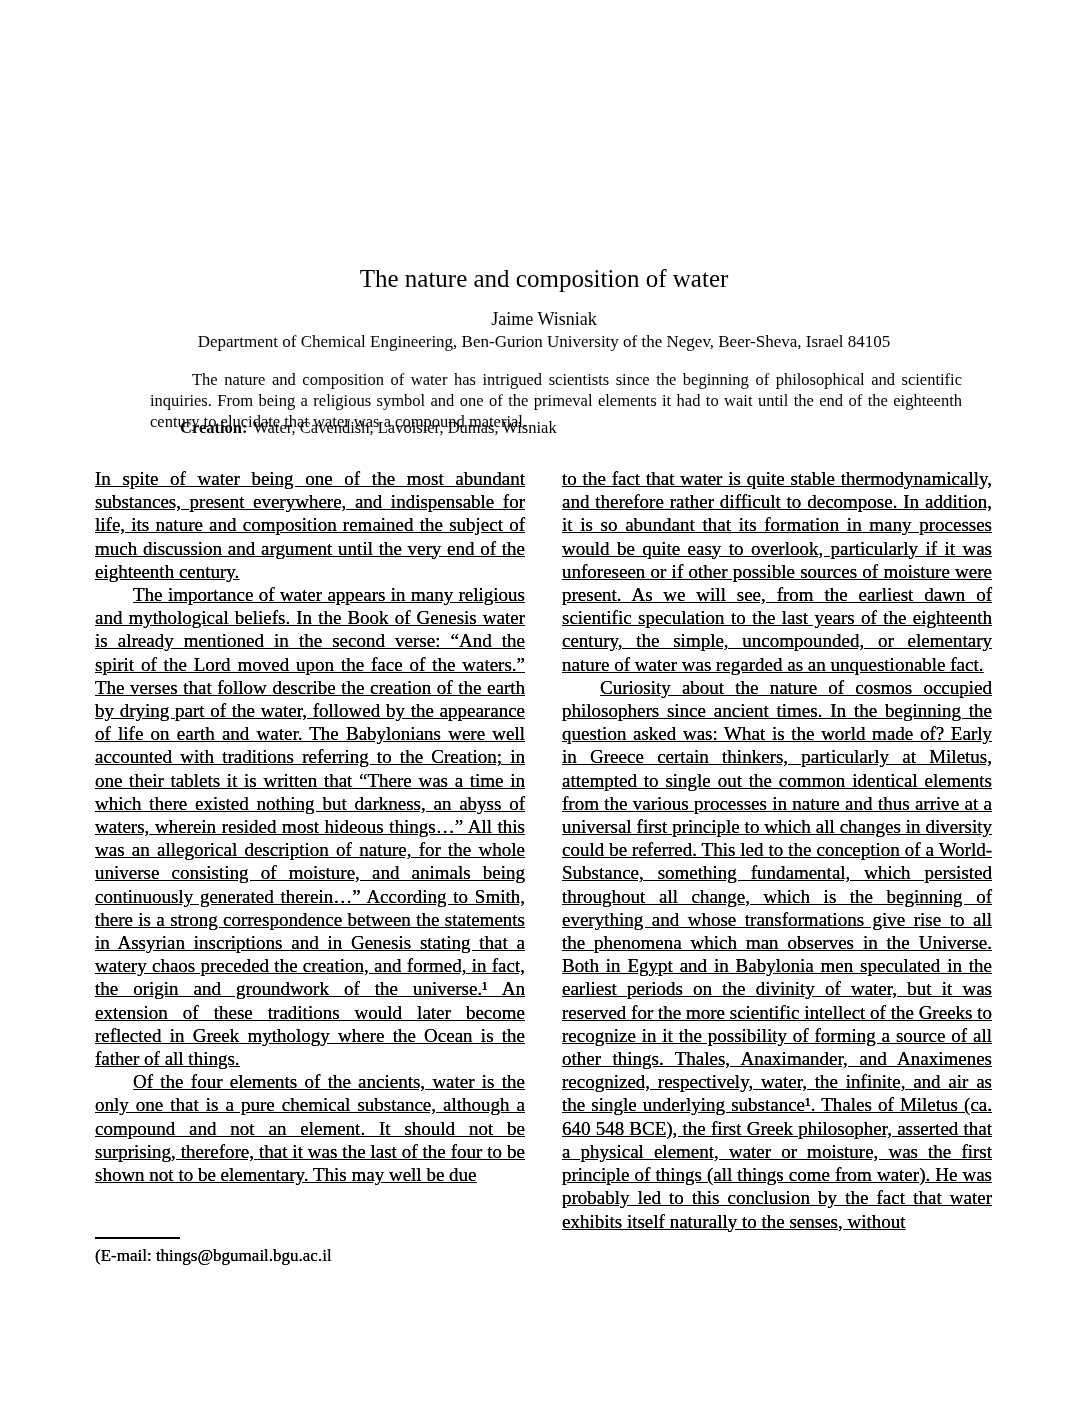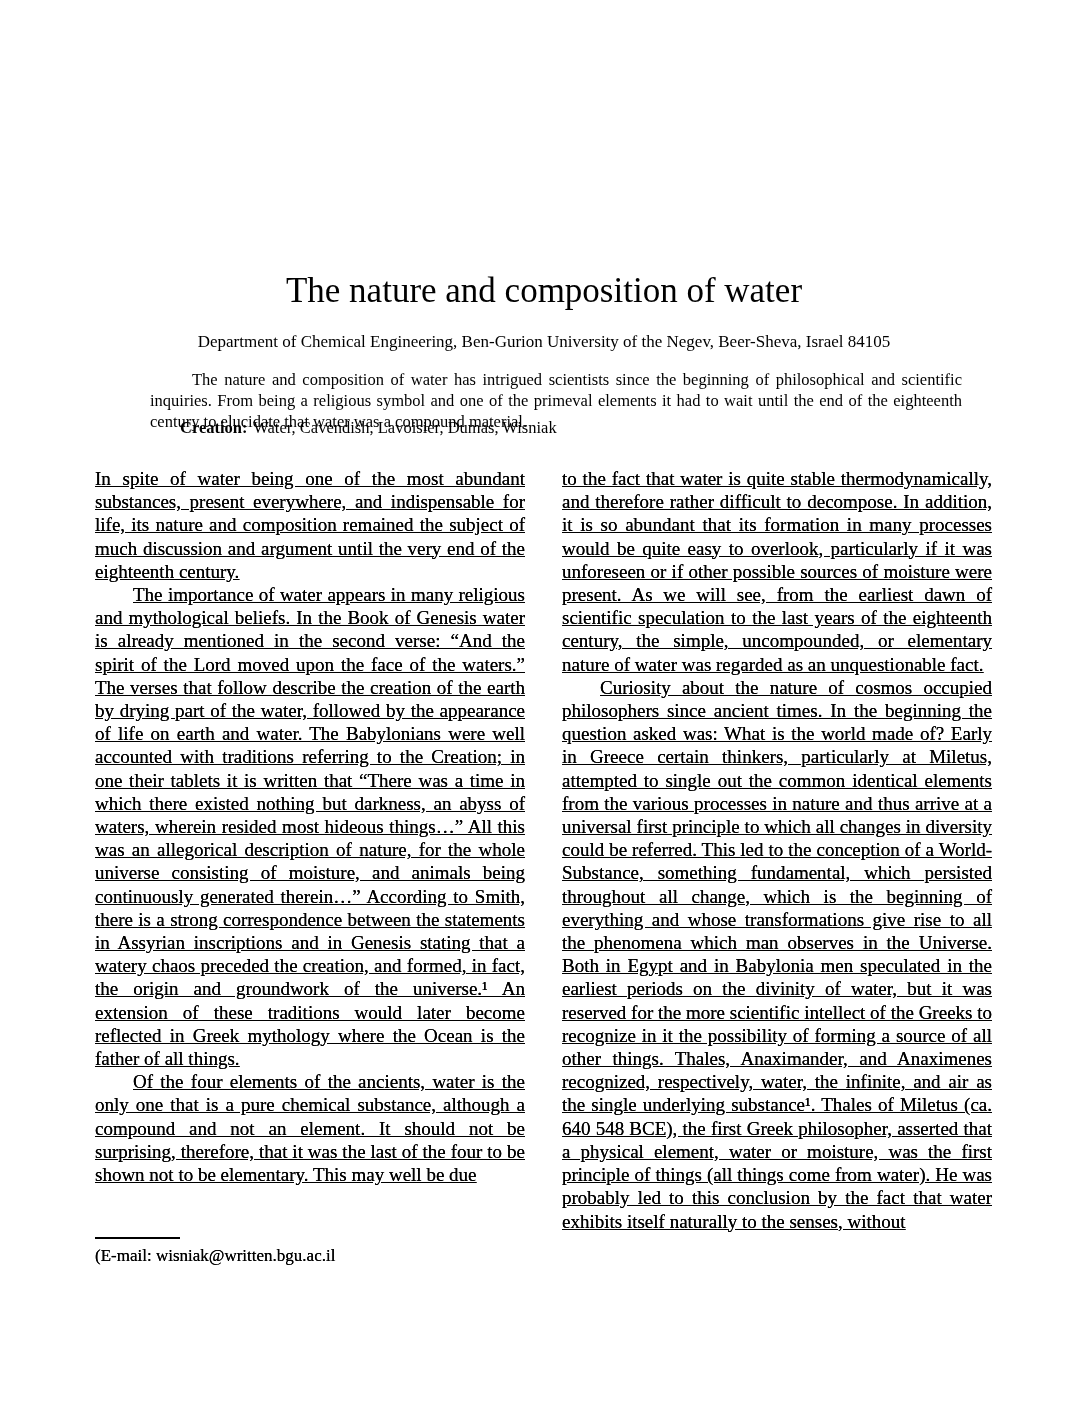--- a/index.html
+++ b/index.html
@@ -17,23 +17,23 @@
     left: 95px;
     top: 60px;
     font-size: 17px;
     line-height: 24px;
     white-space: nowrap;
   }
   .title {
     position: absolute;
     left: 0; right: 0;
     top: 263px;
-    margin: 8px;
+    margin: 2px;
     text-align: center;
-    font-size: 35px;
+    font-size: 25px;
     font-weight: normal;
   }
   .author {
     position: absolute;
     left: 0; right: 0;
     top: 309px;
     text-align: center;
     font-size: 18px;
   }
   .affiliation {
@@ -96,20 +96,21 @@
   .footnote-text { text-shadow: 0 0 0.4px #000; }
 </style>
 </head>
 <body>
 
 <div class="page">
 
 
   <h1 class="title">The nature and composition of water</h1>
 
+  <div class="author">Jaime Wisniak</div>
 
   <div class="affiliation">Department of Chemical Engineering, Ben-Gurion University of the Negev, Beer-Sheva, Israel 84105</div>
 
   <p class="abstract">The nature and composition of water has intrigued scientists since the beginning of philosophical and scientific inquiries. From being a religious symbol and one of the primeval elements it had to wait until the end of the eighteenth century to elucidate that water was a compound material.</p>
 
   <p class="keywords">
     <span class="kw-label">Creation:</span><span>Water, Cavendish, Lavoisier, Dumas, Wisniak</span>
   </p>
 
   <main class="columns">
@@ -119,16 +120,16 @@
       <p class="para">Of the four elements of the ancients, water is the only one that is a pure chemical substance, although a compound and not an element. It should not be surprising, therefore, that it was the last of the four to be shown not to be elementary. This may well be due</p>
     </section>
     <section class="col">
       <p class="para noindent">to the fact that water is quite stable thermodynamically, and therefore rather difficult to decompose. In addition, it is so abundant that its formation in many processes would be quite easy to overlook, particularly if it was unforeseen or if other possible sources of moisture were present. As we will see, from the earliest dawn of scientific speculation to the last years of the eighteenth century, the simple, uncompounded, or elementary nature of water was regarded as an unquestionable fact.</p>
       <p class="para">Curiosity about the nature of cosmos occupied philosophers since ancient times. In the beginning the question asked was: What is the world made of? Early in Greece certain thinkers, particularly at Miletus, attempted to single out the common identical elements from the various processes in nature and thus arrive at a universal first principle to which all changes in diversity could be referred. This led to the conception of a World-Substance, something fundamental, which persisted throughout all change, which is the beginning of everything and whose transformations give rise to all the phenomena which man observes in the Universe. Both in Egypt and in Babylonia men speculated in the earliest periods on the divinity of water, but it was reserved for the more scientific intellect of the Greeks to recognize in it the possibility of forming a source of all other things. Thales, Anaximander, and Anaximenes recognized, respectively, water, the infinite, and air as the single underlying substance¹. Thales of Miletus (ca. 640 548 BCE), the first Greek philosopher, asserted that a physical element, water or moisture, was the first principle of things (all things come from water). He was probably led to this conclusion by the fact that water exhibits itself naturally to the senses, without</p>
     </section>
   </main>
 
   <div class="footnote">
     <div class="footnote-rule"></div>
-    <div class="footnote-text">(E-mail: wisniak@written.bgu.ac.il</div>
+    <div class="footnote-text">(E-mail: things@bgumail.bgu.ac.il</div>
   </div>
 
 </div>
 
 </body></html>

